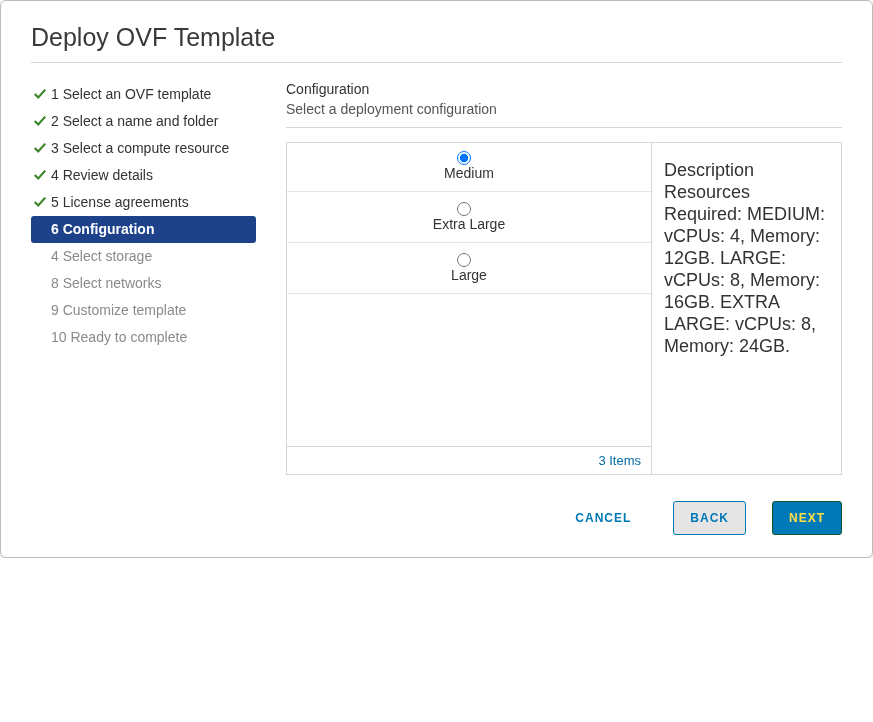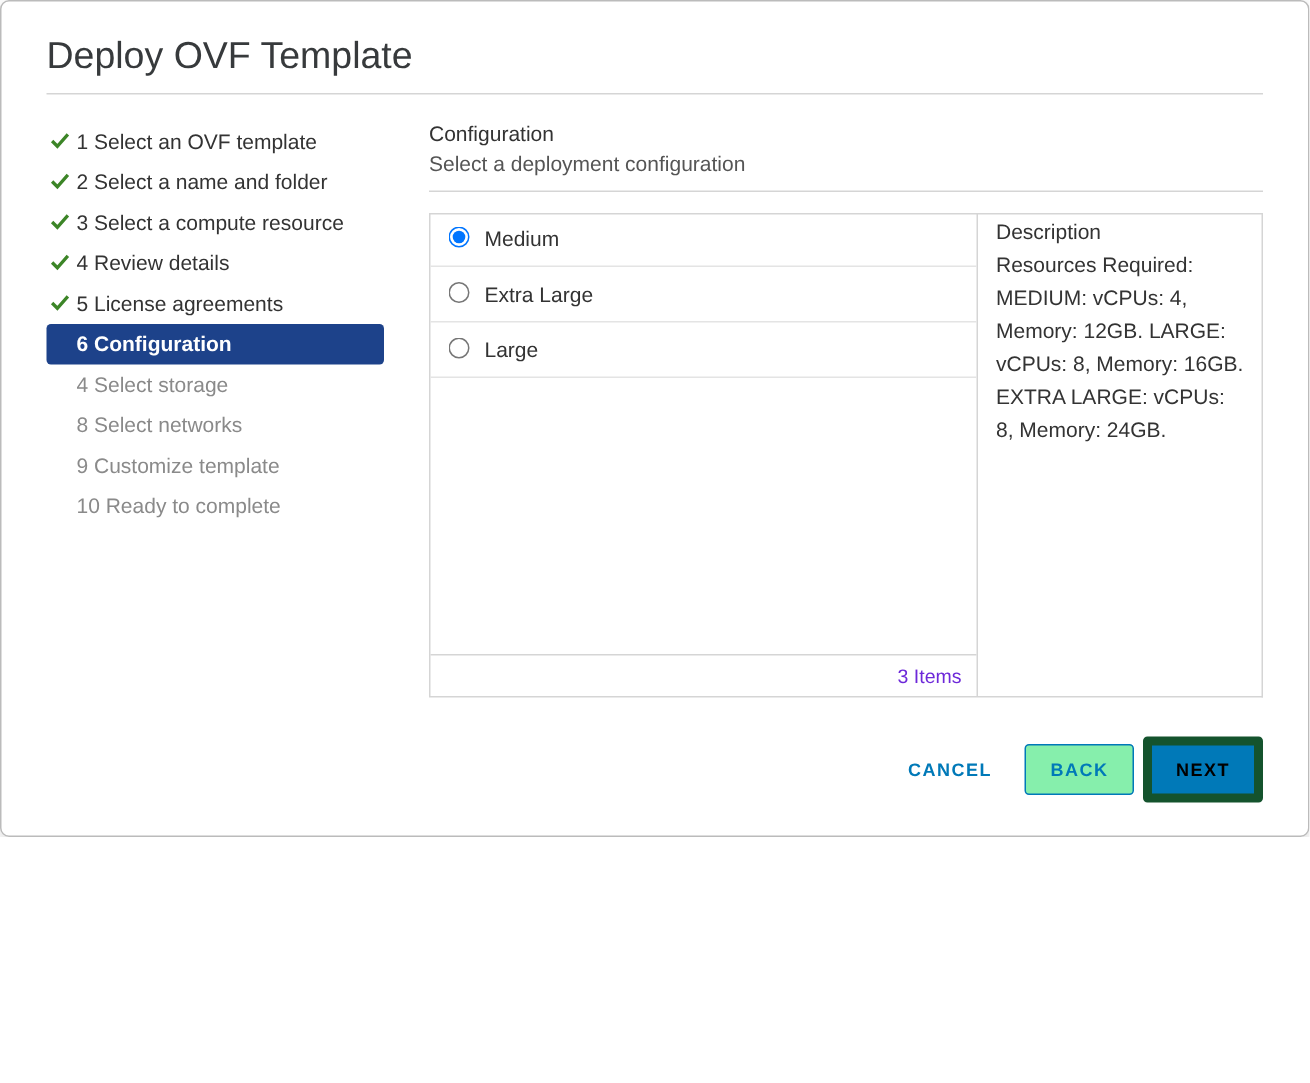--- a/index.html
+++ b/index.html
@@ -87,82 +87,84 @@
   }
   .list-panel {
     flex: 1;
     border: 1px solid #d5d5d5;
     display: flex;
     flex-direction: column;
     min-width: 0;
   }
   .option {
     display: flex;
+    align-items: center;
     padding: 10px 12px;
     border-bottom: 1px solid #e4e4e4;
     font-size: 14px;
     color: #333;
+    flex-direction: column;
   }
   .option:first-child { padding-top: 8px; }
   .option input[type=radio] {
     margin: 0 10px 0 0;
     width: 14px;
     height: 14px;
   }
   .list-filler { flex: 1; }
   .items-footer {
     border-top: 1px solid #d5d5d5;
     text-align: right;
     font-size: 13px;
-    color: #6d28d9;
+    color: #0369a1;
     padding: 6px 10px;
   }
   .desc-panel {
     width: 190px;
     flex: none;
     border: 1px solid #d5d5d5;
     border-left: none;
-    padding: 0 12px;
-    font-size: 14px;
+    padding: 16px 12px;
+    font-size: 18px;
     line-height: 22px;
     color: #333;
   }
   .desc-panel .desc-title {
     font-weight: 400;
   }
   .footer {
     display: flex;
     justify-content: flex-end;
     align-items: center;
-    gap: 6px;
+    gap: 26px;
     padding-top: 26px;
   }
   .btn {
     font-size: 12px;
     letter-spacing: 1px;
     text-transform: uppercase;
     padding: 9px 16px;
     border-radius: 3px;
     cursor: pointer;
     font-weight: 600;
   }
   .btn-link {
     background: none;
     border: none;
     color: #0079b8;
   }
   .btn-outline {
-    background: #86efac;
+    background: #e5e5e5;
     border: 1px solid #0079b8;
     color: #0079b8;
   }
   .btn-primary {
     background: #0079b8;
-    border: 6px solid #14532d;
-    color: #000000;
+    border: 1px solid #14532d;
+    color: #fde047;
   }
   .check-svg { stroke: #3c8527; stroke-width: 2.5; fill: none; }
 </style>
 </head>
 <body>
 
 <div class="dialog">
 
   <div class="title">Deploy OVF Template</div>
 

